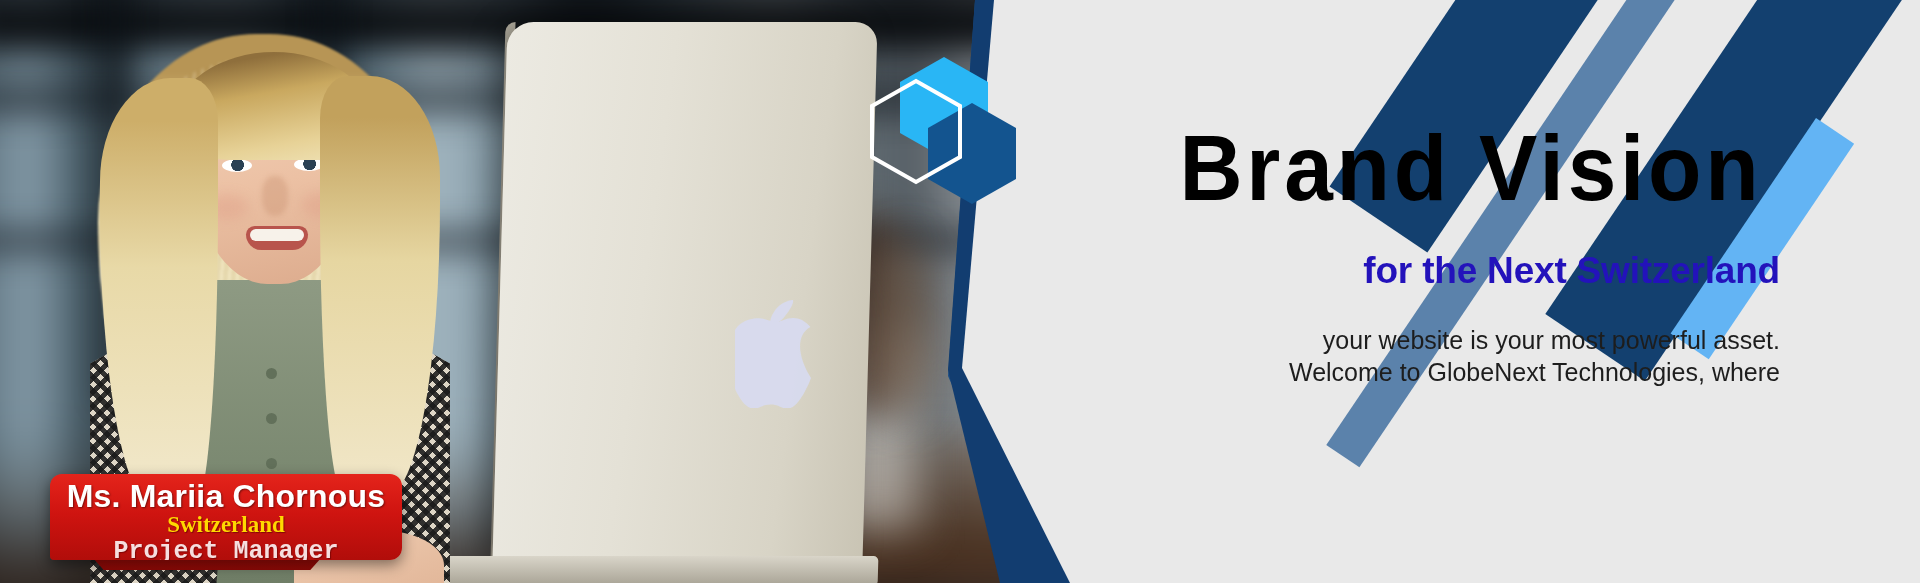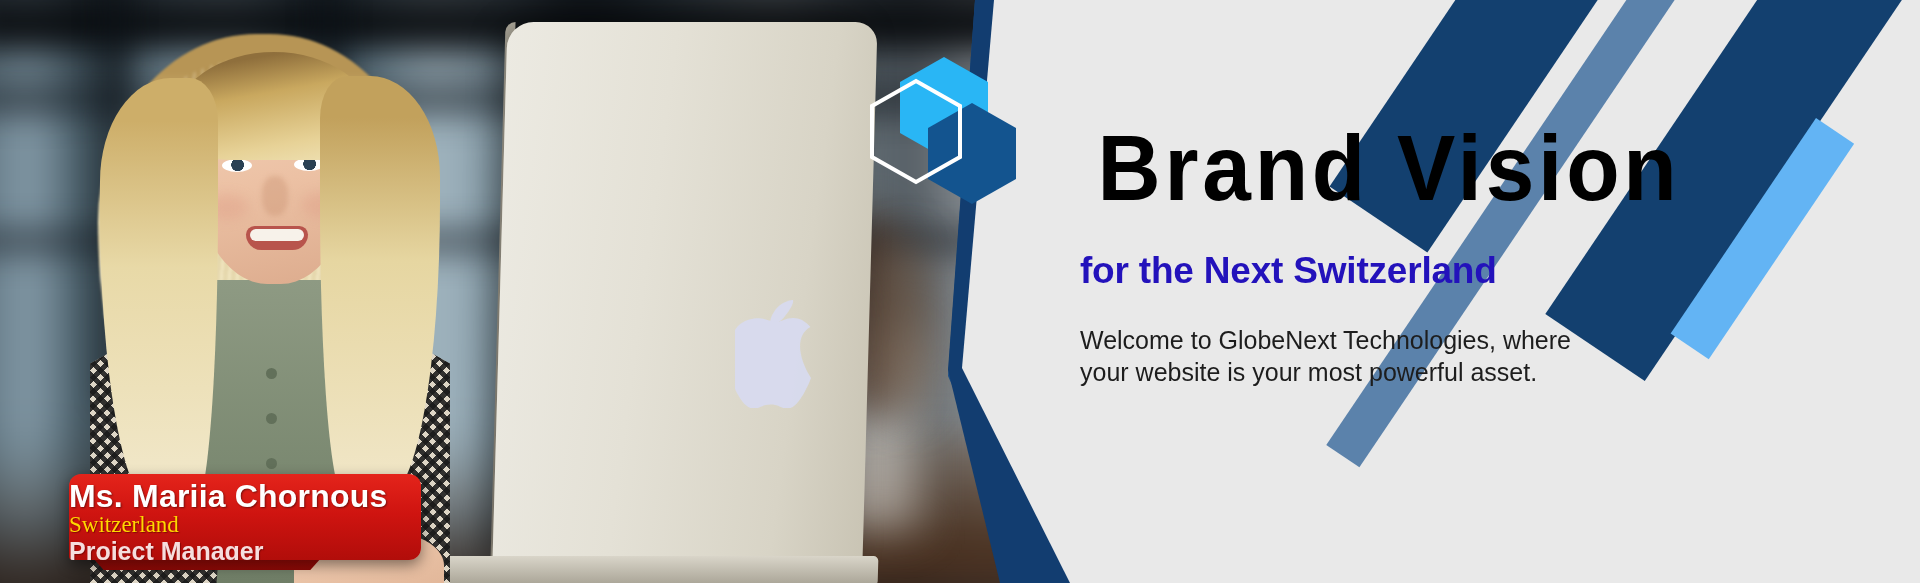--- a/index.html
+++ b/index.html
@@ -212,66 +212,66 @@
   }
   .stripe-lightblue {
     right:58px; top:118px; width:46px; height:260px;
     background:#63b4f4; transform:rotate(34deg);
   }
 
   
   .logo-mark { position:absolute; left:856px; top:44px; width:188px; height:180px; }
 
   
-  .copy { position:absolute; left:1080px; top:122px; width:700px; text-align:left; }
+  .copy { position:absolute; left:1080px; top:122px; width:700px; text-align:right; }
   .headline {
     font-family:"Liberation Sans", sans-serif;
     font-weight:700; font-size:92px; line-height:1.02;
     letter-spacing:4px; color:#000000; white-space:nowrap;
     transform:scaleX(.95); transform-origin:center;
   }
   .subhead {
     margin-top:34px;
     font-family:"Liberation Sans", sans-serif;
     font-weight:700; font-size:37px; line-height:1.14;
     letter-spacing:-.2px; color:#2312bb;
   }
   .bodytext {
     margin-top:32px;
     font-family:"Liberation Sans", sans-serif;
     font-weight:400; font-size:25px; line-height:1.28; color:#1d1d1d;
   }
 
   
   .badge {
-    position:absolute; left:69px; top:474px; width:352px; height:86px;
+    position:absolute; left:50px; top:474px; width:352px; height:86px;
     background:linear-gradient(180deg,#e4241b 0%, #cf1410 46%, #b10d0a 100%);
     border-radius:12px 12px 12px 4px;
     box-shadow:0 5px 14px rgba(0,0,0,.45);
-    text-align:left; overflow:hidden;
+    text-align:center; overflow:hidden;
   }
   .badge-tail {
     position:absolute; left:84px; top:548px; width:246px; height:22px;
     background:linear-gradient(180deg,#b80f0b,#8e0906);
     border-radius:0 0 10px 10px;
     clip-path:polygon(0 0, 100% 0, 92% 100%, 8% 100%);
   }
   .badge-name {
     font-family:"Liberation Sans", sans-serif;
     font-weight:700; font-size:32px; line-height:1;
     color:#ffffff; padding-top:6px; letter-spacing:.2px;
     text-shadow:1px 1px 2px rgba(0,0,0,.45);
   }
   .badge-country {
     font-family:"Liberation Serif", serif;
-    font-weight:400; font-size:23px; line-height:1.12;
+    font-weight:700; font-size:23px; line-height:1.12;
     color:#ffd800; text-shadow:1px 1px 1px rgba(90,0,0,.6);
   }
   .badge-role {
-    font-family:Liberation Sans, sans-serif;
+    font-family:Liberation Mono, monospace;
     font-weight:700; font-size:25px; line-height:1.1;
     color:#f6dede; text-shadow:1px 1px 1px rgba(90,0,0,.55);
   }
 </style>
 </head>
 <body>
 
 <div id="banner">
 
   <div class="photo-scene">
@@ -340,22 +340,22 @@
     <polygon points="72,84 116,59 160,84 160,135 116,160 72,135" fill="#13548f"></polygon>
     <polygon points="16,62 60,37 104,62 104,113 60,138 16,113" fill="none" stroke="#ffffff" stroke-width="4"></polygon>
   </svg>
 
   <div class="copy">
     <div class="headline">Brand Vision</div>
     <div class="subhead">
       <div>for the Next Switzerland</div>
     </div>
     <div class="bodytext">
+      <div>your website is your most powerful asset.</div>
       <div>Welcome to GlobeNext Technologies, where</div>
-      <div>your website is your most powerful asset.</div>
     </div>
   </div>
 
   <div class="badge-tail"></div>
   <div class="badge">
     <div class="badge-name">Ms. Mariia Chornous</div>
     <div class="badge-country">Switzerland</div>
     <div class="badge-role">Project Manager</div>
   </div>
 

